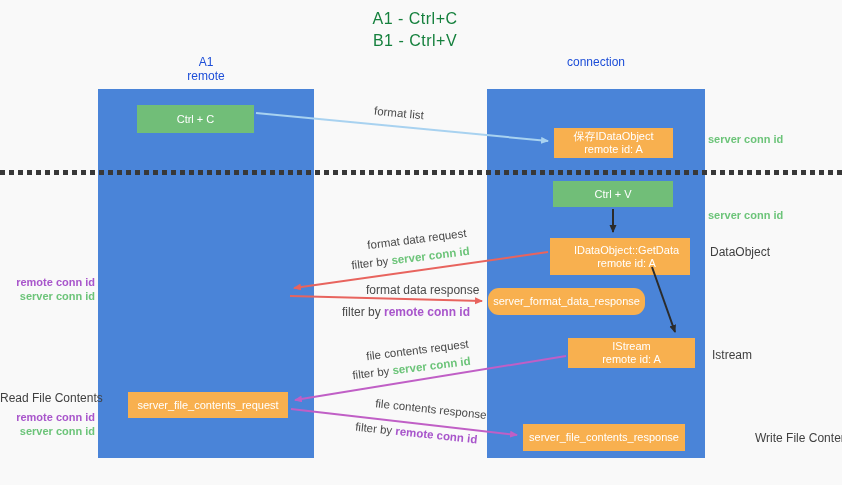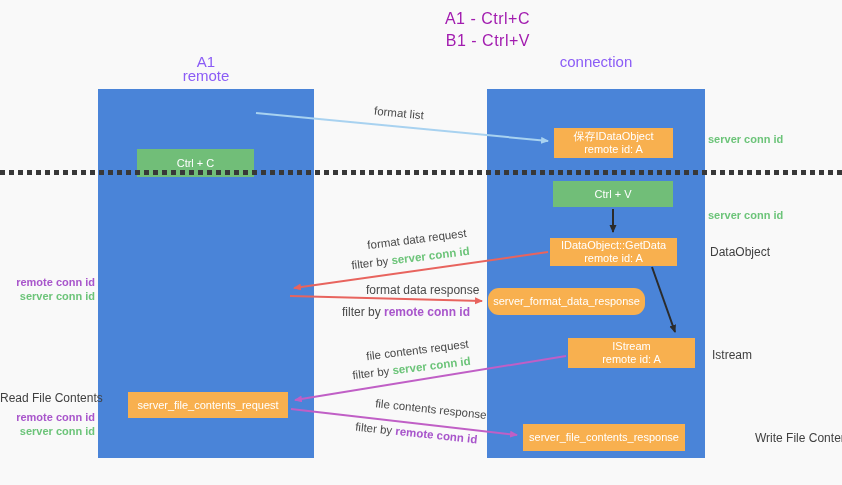--- a/index.html
+++ b/index.html
@@ -4,25 +4,25 @@
 <style>
   html,body { margin:0; padding:0; }
   .canvas {
     position:relative; width:842px; height:485px;
     background:#f9f9f9; overflow:hidden;
     font-family:"Liberation Sans", sans-serif;
     color:#3f3f3f;
   }
   .abs { position:absolute; }
   .title {
-    left:300px; top:8px; width:230px; text-align:right;
-    font-size:16px; line-height:22px; color:#a21caf; letter-spacing:0.5px;
+    left:300px; top:8px; width:230px; text-align:center;
+    font-size:16px; line-height:22px; color:#15803d; letter-spacing:0.5px;
   }
   .col-header {
-    width:120px; text-align:center; font-size:15px; line-height:14px; color:#8b5cf6;
+    width:120px; text-align:center; font-size:12px; line-height:14px; color:#1d4ed8;
   }
   .lane { background:#4a84d8; top:89px; height:369px; }
   .lane-left  { left:98px;  width:216px; }
   .lane-right { left:487px; width:218px; }
   .dashline {
     left:0; top:170px; width:842px; height:5px; z-index:5;
     background:repeating-linear-gradient(90deg,#383838 0 5px, rgba(0,0,0,0) 5px 9px);
   }
   .node {
     z-index:4; color:#ffffff; text-align:center;
@@ -58,34 +58,34 @@
   </div>
   <div class="abs col-header" style="left:536px; top:55px;">
     <div>connection</div>
   </div>
 
   <div class="abs lane lane-left"></div>
   <div class="abs lane lane-right"></div>
 
   <div class="abs dashline"></div>
 
-  <div class="abs node green" style="left:137px; top:105px; width:117px; height:28px;margin-top:44px;">
+  <div class="abs node green" style="left:137px; top:105px; width:117px; height:28px;">
     <span>Ctrl + C</span>
   </div>
 
   <div class="abs node orange" style="left:554px; top:128px; width:119px; height:30px;">
     <span>保存IDataObject</span>
     <span>remote id: A</span>
   </div>
 
   <div class="abs node green" style="left:553px; top:181px; width:120px; height:26px;">
     <span>Ctrl + V</span>
   </div>
 
-  <div class="abs node orange" style="left:550px; top:238px; width:127px; height:28px;">
+  <div class="abs node orange" style="left:550px; top:238px; width:127px; height:37px;padding-left:13px;">
     <span>IDataObject::GetData</span>
     <span>remote id: A</span>
   </div>
 
 
   <div class="abs node orange" style="left:488px; top:288px; width:157px; height:27px;border-radius:11px;">
     <span>server_format_data_response</span>
   </div>
 
   <div class="abs node orange" style="left:568px; top:338px; width:127px; height:30px;">

